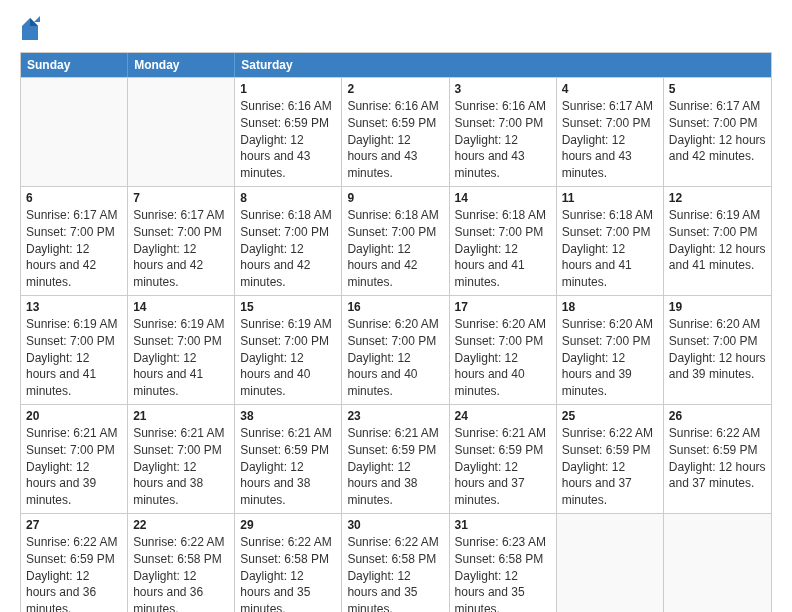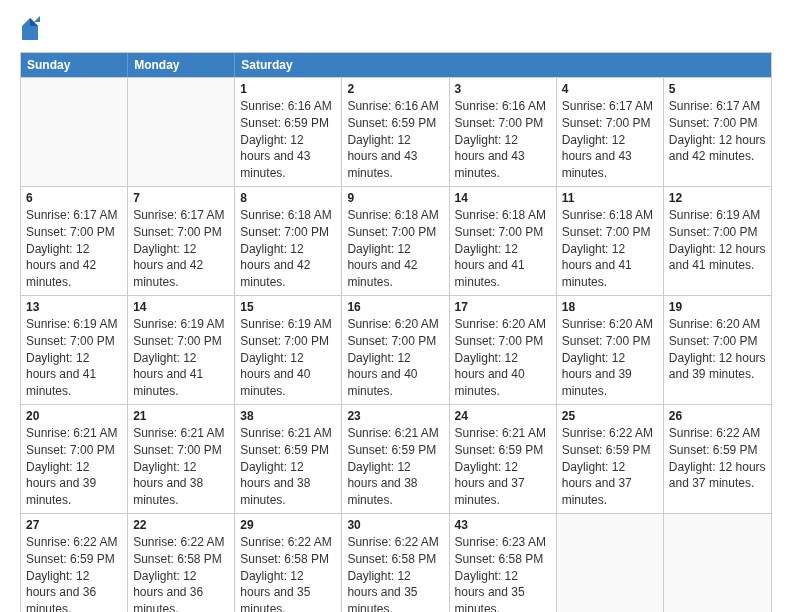--- a/index.html
+++ b/index.html
@@ -261,21 +261,21 @@
           </div>
           <div class="cal-cell">
             <div class="day-num">29</div>
             <div class="day-info">Sunrise: 6:22 AM<br>Sunset: 6:58 PM<br>Daylight: 12 hours and 35 minutes.</div>
           </div>
           <div class="cal-cell">
             <div class="day-num">30</div>
             <div class="day-info">Sunrise: 6:22 AM<br>Sunset: 6:58 PM<br>Daylight: 12 hours and 35 minutes.</div>
           </div>
           <div class="cal-cell">
-            <div class="day-num">43</div>
+            <div class="day-num">31</div>
             <div class="day-info">Sunrise: 6:23 AM<br>Sunset: 6:58 PM<br>Daylight: 12 hours and 35 minutes.</div>
           </div>
           <div class="cal-cell empty"></div>
           <div class="cal-cell empty"></div>
         </div>
       </div>
   </div>
 </div>
 
 </body></html>

